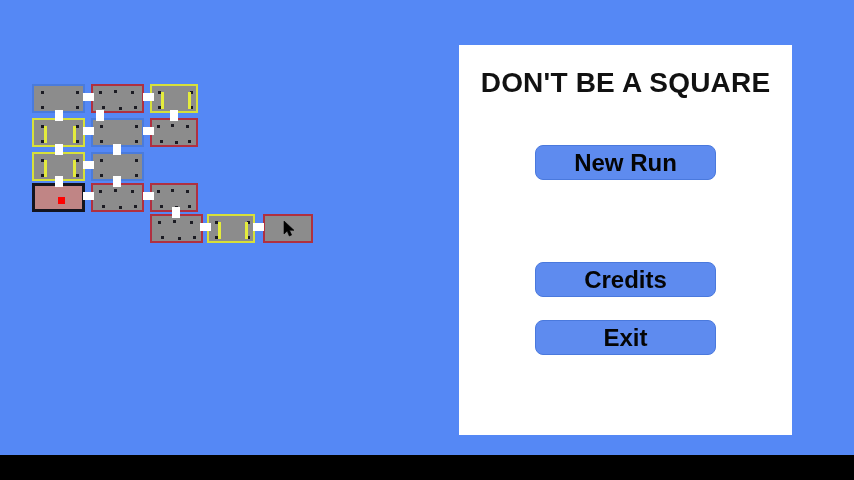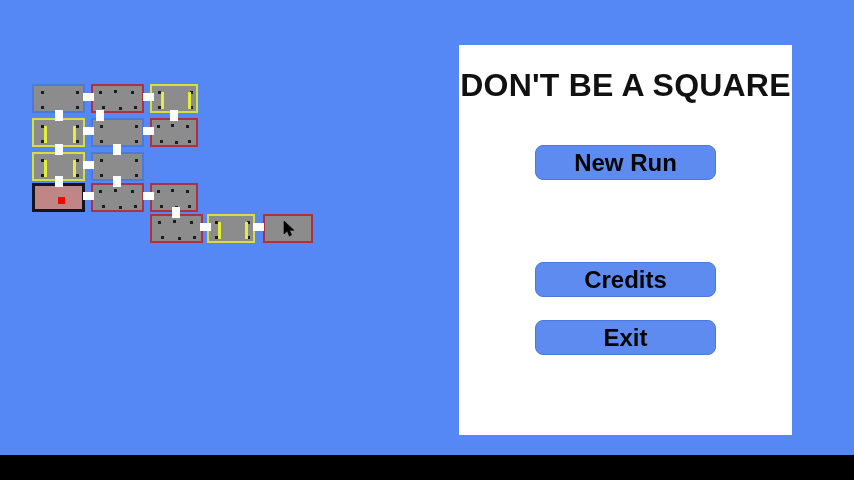--- a/index.html
+++ b/index.html
@@ -84,21 +84,21 @@
     width: 333px;
     height: 390px;
     background: #ffffff;
   }
   #menu-title {
     position: absolute;
     left: 0;
     top: 22px;
     width: 333px;
     text-align: center;
-    font-size: 32px;
+    font-size: 28px;
     font-weight: bold;
     color: #111111;
     letter-spacing: 0.2px;
     font-family: "Liberation Sans", sans-serif;
   }
   .menu-btn {
     position: absolute;
     left: 76px;
     width: 181px;
     height: 35px;

